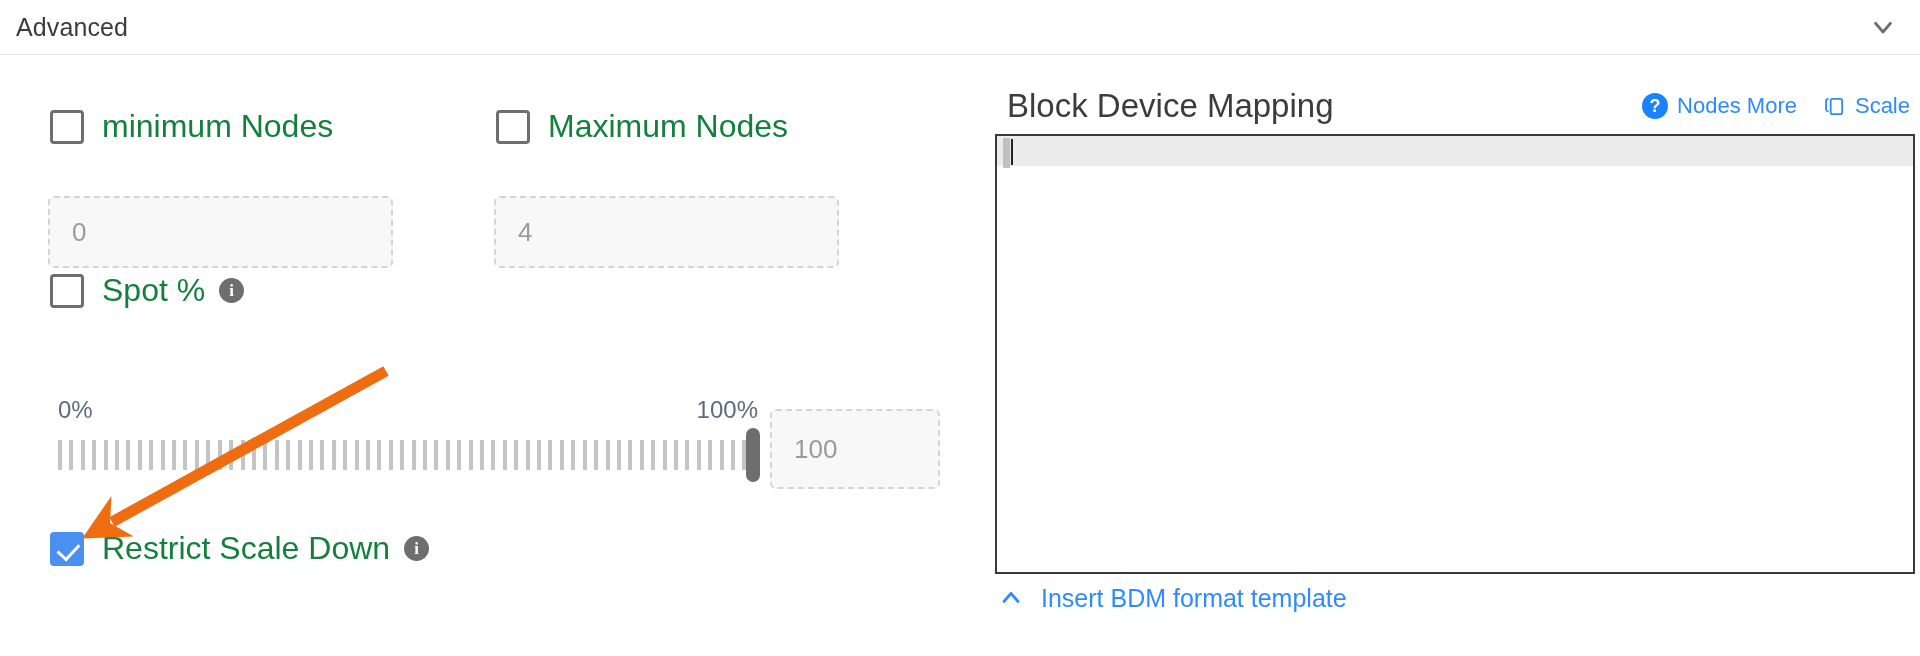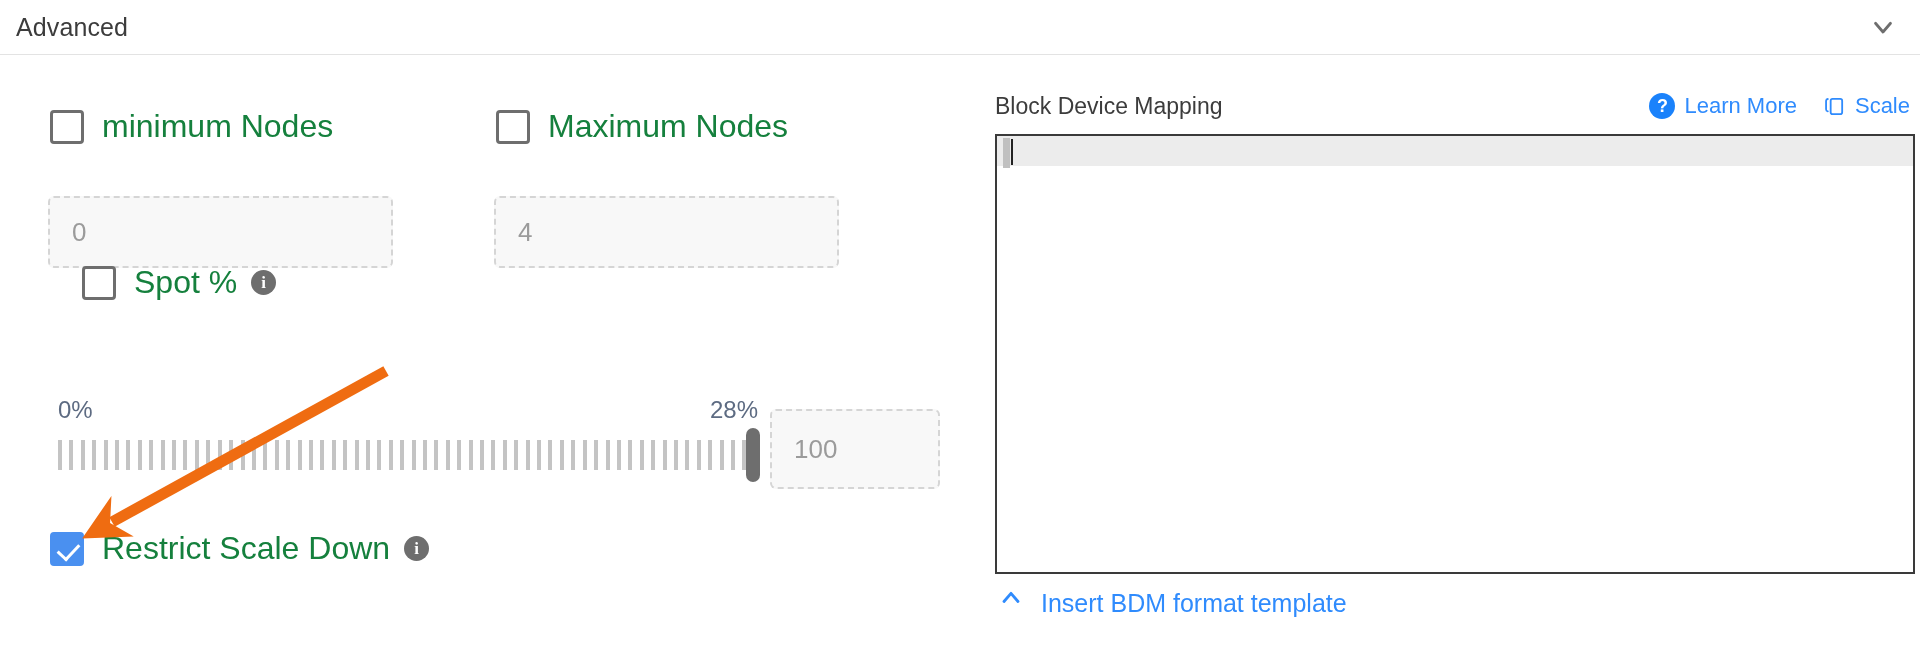--- a/index.html
+++ b/index.html
@@ -196,22 +196,23 @@
   .bdm-header {
     position: absolute;
     left: 0;
     top: 32px;
     width: 925px;
     height: 36px;
     display: flex;
     align-items: center;
   }
   .bdm-title {
-    font-size: 23px;
+    font-size: 33px;
     color: #3c3c3c;
+    margin-left: 12px;
   }
   .bdm-actions {
     margin-left: auto;
     display: flex;
     align-items: center;
     gap: 26px;
     padding-right: 10px;
   }
   .action-link {
     display: flex;
@@ -271,21 +272,21 @@
     width: 2px;
     height: 26px;
     background: #222222;
   }
 
   .insert-link {
     position: absolute;
     left: 2px;
     top: 528px;
     display: flex;
-    align-items: flex-end;
+    align-items: flex-start;
     gap: 16px;
     color: #2f8bfd;
     font-size: 25px;
     cursor: pointer;
   }
 
   
   .annotation-arrow {
     position: absolute;
     left: 0;
@@ -320,30 +321,30 @@
         <div class="cb-label">minimum Nodes</div>
       </div>
       <div class="dashed-input" style="left:48px; top:140px; width:345px; height:72px;">0</div>
 
       <div class="cb-row" style="left:496px; top:52px;">
         <div class="cb-box"></div>
         <div class="cb-label">Maximum Nodes</div>
       </div>
       <div class="dashed-input" style="left:494px; top:140px; width:345px; height:72px;">4</div>
 
-      <div class="cb-row" style="left:50px; top:208px;margin-left:32px;">
+      <div class="cb-row" style="left:50px; top:216px;">
         <div class="cb-box"></div>
         <div class="cb-label">Spot %</div>
         <div class="info-icon">i</div>
       </div>
 
       <div class="slider-wrap">
         <div class="slider-scale">
           <span class="scale-label">0%</span>
-          <span class="scale-label">28%</span>
+          <span class="scale-label">100%</span>
         </div>
         <div class="slider-track" id="slider-track">
             <div class="tick"></div>
             <div class="tick"></div>
             <div class="tick"></div>
             <div class="tick"></div>
             <div class="tick"></div>
             <div class="tick"></div>
             <div class="tick"></div>
             <div class="tick"></div>
@@ -415,21 +416,21 @@
     </div>
 
     <div class="right-col">
 
       <div class="bdm-header">
         <div class="bdm-title">Block Device Mapping</div>
 
         <div class="bdm-actions">
           <div class="action-link">
             <span class="q-icon">?</span>
-            <span>Learn More</span>
+            <span>Nodes More</span>
           </div>
           <div class="action-link">
             <span class="copy-icon">
               <svg width="23" height="23" viewBox="0 0 24 24" fill="none" stroke="#2f8bfd" stroke-width="1.9" stroke-linecap="round" stroke-linejoin="round">
                 <rect x="8" y="4" width="12" height="16" rx="2"></rect>
                 <path d="M5 17 A2 2 0 0 1 3.2 15 L3.2 6 A2 2 0 0 1 5 4.2"></path>
               </svg>
             </span>
             <span>Scale</span>
           </div>

